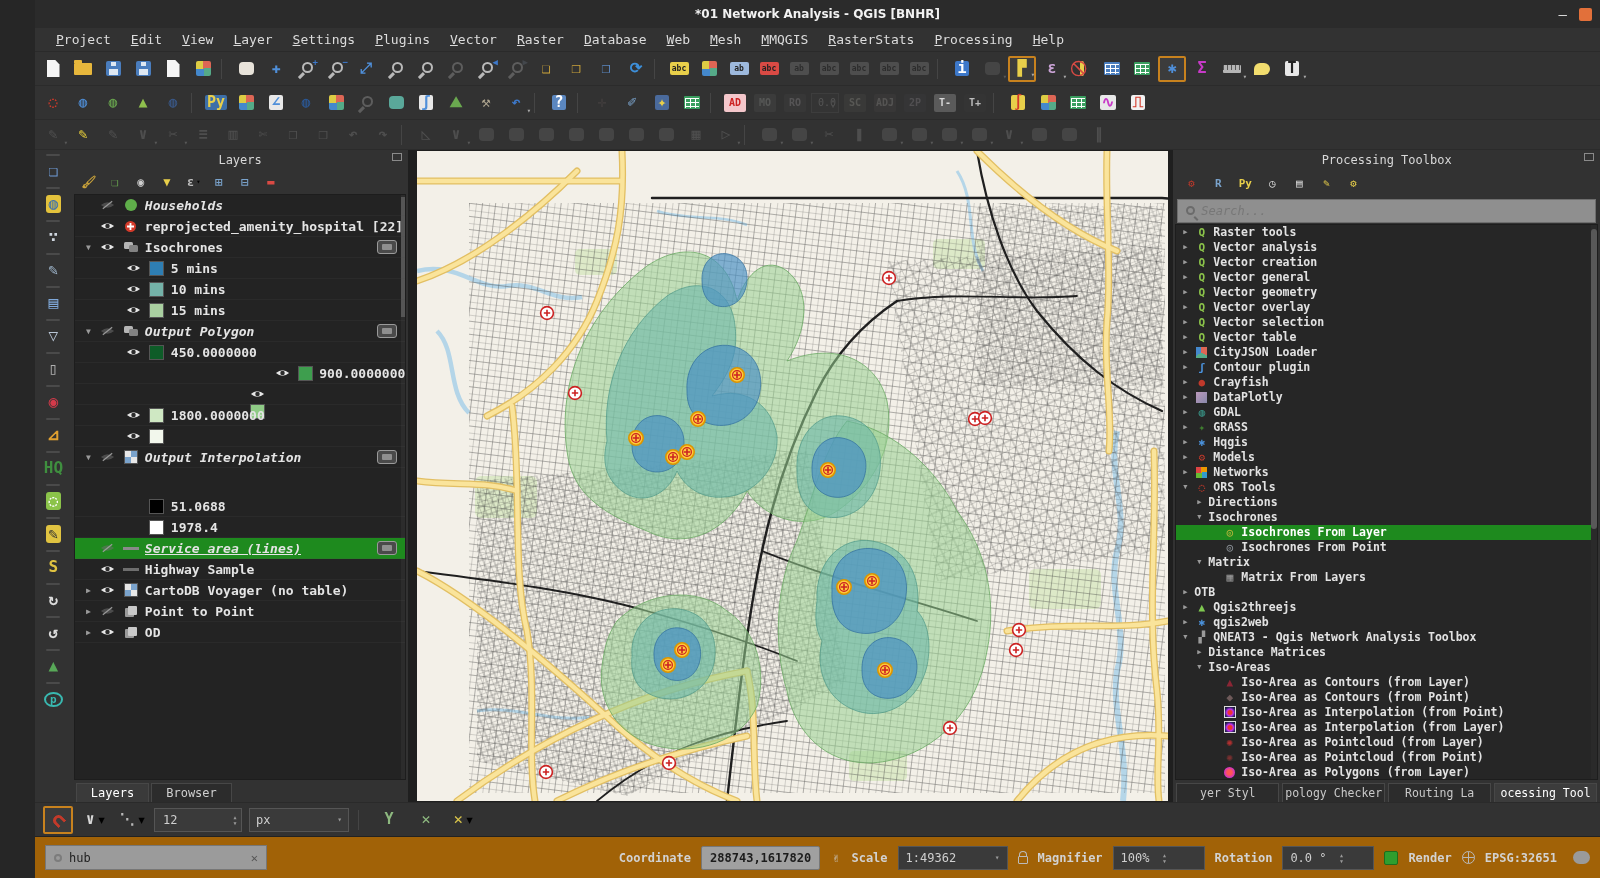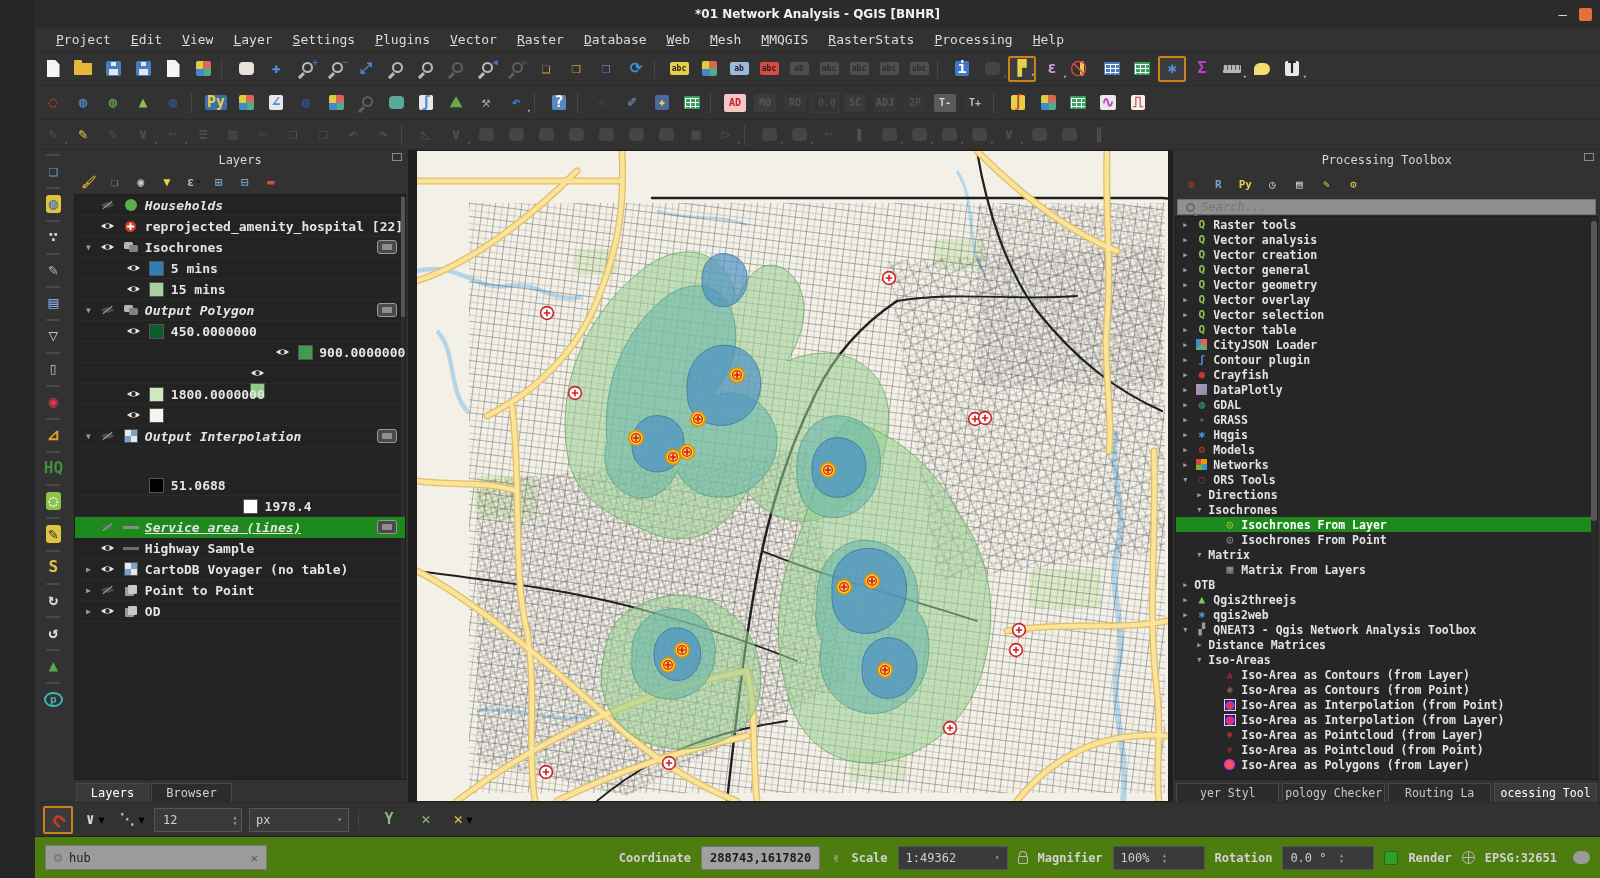--- a/index.html
+++ b/index.html
@@ -78,21 +78,21 @@
   .ltabs{height:22px;display:flex;align-items:flex-end;gap:2px;padding:0 4px;}
   .ltab{padding:2px 14px;font-size:12px;color:#cfcfcf;border:1px solid #474747;border-bottom:none;background:#2c2c2c;}
   .ltab.on{background:#3a3a3a;color:#fff;}
   
   .mapwrap{flex:1 1 auto;position:relative;background:#1f1f1f;padding:1px 0 0 4px;}
   .map{width:751px;height:650px;display:block;background:#f3f0e8;}
   
   .rpanel{width:445px;background:#323232;display:flex;flex-direction:column;border-left:5px solid #1f1f1f;}
   .rtools{height:28px;display:flex;align-items:center;gap:7px;padding:0 8px;}
   .rtool{width:20px;height:20px;display:flex;align-items:center;justify-content:center;font-size:13px;font-weight:bold;}
-  .rsearch{height:16px;margin:1px 4px;background:#8f8f8f;display:flex;align-items:center;gap:6px;padding:0 8px;border:1px solid #6e6e6e;}
+  .rsearch{height:24px;margin:1px 4px;background:#8f8f8f;display:flex;align-items:center;gap:6px;padding:0 8px;border:1px solid #6e6e6e;}
   .rsearch .q{width:9px;height:9px;border:2px solid #6b6b6b;border-radius:50%;position:relative;flex:0 0 auto;}
   .rsearch .q::after{content:"";position:absolute;width:2px;height:5px;background:#6b6b6b;left:7px;top:8px;transform:rotate(-45deg);}
   .rsearch .ph{color:#777;font-size:12px;font-style:italic;}
   .rtree{flex:1 1 auto;background:#262626;margin:0 2px;overflow:hidden;position:relative;border:1px solid #1d1d1d;}
   .prow{height:15px;display:flex;align-items:center;gap:4px;color:#e2e2e2;font-size:11.5px;font-weight:bold;white-space:nowrap;}
   .prow.sel{background:#1e8a1e;color:#fff;}
   .prow .arr{width:10px;font-size:7px;color:#9a9a9a;text-align:center;flex:0 0 auto;}
   .prow .pic{width:15px;display:flex;justify-content:center;align-items:center;flex:0 0 auto;font-size:11px;font-weight:bold;}
   .heatbox{width:12px;height:12px;background:radial-gradient(circle at 50% 55%,#e33 0 25%,#b3e 45%,#326 70%,#111 100%);border:1px solid #ddd;}
   .heatblob{width:11px;height:11px;border-radius:50%;background:radial-gradient(circle,#f55 0 30%,#c3c 70%,#814 100%);}
@@ -103,21 +103,21 @@
   .rtab.on{background:#3c3c3c;color:#fff;}
   
   .snaprow{height:34px;background:#323232;display:flex;align-items:center;gap:7px;padding:0 8px;border-top:1px solid #2a2a2a;flex:0 0 auto;}
   .snapbtn{width:30px;height:28px;display:flex;align-items:center;justify-content:center;border-radius:2px;position:relative;}
   .snapbtn.box{border:2px solid #c8821e;background:#3b3b3b;}
   .spinbox{width:88px;height:24px;background:#3a3a3a;border:1px solid #555;color:#cfcfcf;font-size:12px;display:flex;align-items:center;padding-left:8px;position:relative;}
   .spinbox::after{content:"▲▼";position:absolute;right:3px;font-size:5px;color:#999;writing-mode:vertical-lr;text-orientation:upright;}
   .combo{width:100px;height:24px;background:#3a3a3a;border:1px solid #555;color:#cfcfcf;font-size:12px;display:flex;align-items:center;justify-content:space-between;padding:0 6px;}
   .combo .cdd{font-size:8px;color:#999;}
   
-  .statusbar{height:42px;background:#4d7c0f;display:flex;align-items:center;gap:10px;padding:0 10px;flex:0 0 auto;border-top:1px solid #222;color:#cfcfcf;font-size:12px;}
+  .statusbar{height:42px;background:#a16207;display:flex;align-items:center;gap:10px;padding:0 10px;flex:0 0 auto;border-top:1px solid #222;color:#cfcfcf;font-size:12px;}
   .sb-search{width:222px;height:25px;background:#9b9b9b;display:flex;align-items:center;gap:7px;padding:0 8px;color:#222;border:1px solid #777;}
   .sb-search .q{width:8px;height:8px;border:2px solid #7c7c7c;border-radius:50%;flex:0 0 auto;}
   .sb-search .x{margin-left:auto;color:#555;font-weight:bold;font-size:12px;}
   .sb-lbl{font-weight:bold;color:#d2d2d2;}
   .sb-field{height:24px;background:#a0a0a0;color:#1c1c1c;display:flex;align-items:center;padding:0 8px;font-weight:bold;border:1px solid #777;border-radius:2px;}
   .sb-dark{height:24px;background:#3a3a3a;border:1px solid #555;color:#cfcfcf;display:flex;align-items:center;gap:8px;padding:0 7px;position:relative;}
   .sb-dark .cdd{font-size:8px;color:#999;}
   .sb-spin::after{content:"▲▼";font-size:5px;color:#999;writing-mode:vertical-lr;text-orientation:upright;margin-left:4px;}
   .lock{width:10px;height:8px;border:1.6px solid #bbb;border-radius:1px;position:relative;margin-top:4px;}
   .lock::before{content:"";position:absolute;width:6px;height:5px;border:1.6px solid #bbb;border-bottom:none;border-radius:4px 4px 0 0;left:0px;top:-6px;}
@@ -696,20 +696,33 @@
           </div>
           <div class="lrow" style="padding-left: 34px;">
             <span class="arr"></span>
             <span class="eyeb">
               <svg width="15" height="10" viewBox="0 0 16 10">
                 <path d="M1 5Q8 -1 15 5Q8 11 1 5Z" fill="#e6e6e6"></path>
                 <circle cx="8" cy="5" r="2.4" fill="#2b2b2b"></circle>
               </svg>
             </span>
             <span class="lic">
+              <i class="sw" style="background:#74b2a8"></i>
+            </span>
+            <span class="lbl">10 mins</span>
+          </div>
+          <div class="lrow" style="padding-left: 34px;">
+            <span class="arr"></span>
+            <span class="eyeb">
+              <svg width="15" height="10" viewBox="0 0 16 10">
+                <path d="M1 5Q8 -1 15 5Q8 11 1 5Z" fill="#e6e6e6"></path>
+                <circle cx="8" cy="5" r="2.4" fill="#2b2b2b"></circle>
+              </svg>
+            </span>
+            <span class="lic">
               <i class="sw" style="background:#a9cfa0"></i>
             </span>
             <span class="lbl">15 mins</span>
           </div>
           <div class="lrow" style="padding-left: 8px;">
             <span class="arr">▼</span>
             <span class="eyeb">
               <svg width="15" height="10" viewBox="0 0 16 10">
                 <path d="M1 5Q8 -1 15 5Q8 11 1 5Z" fill="#6e6e6e" opacity=".55"></path>
                 <path d="M3 9L13 1" stroke="#9a9a9a" stroke-width="1.2"></path>
@@ -804,21 +817,21 @@
             <span class="ind"></span>
           </div>
           <div class="lrow" style="padding-left: 34px; margin-top: 28px;">
             <span class="arr"></span>
             <span class="eyeb"></span>
             <span class="lic">
               <i class="sw" style="background:#000000"></i>
             </span>
             <span class="lbl">51.0688</span>
           </div>
-          <div class="lrow" style="padding-left: 34px; justify-content: center;">
+          <div class="lrow" style="padding-left: 34px;">
             <span class="arr"></span>
             <span class="eyeb"></span>
             <span class="lic">
               <i class="sw" style="background:#ffffff"></i>
             </span>
             <span class="lbl">1978.4</span>
           </div>
           <div class="lrow sel" style="padding-left: 8px;">
             <span class="arr"></span>
             <span class="eyeb">

